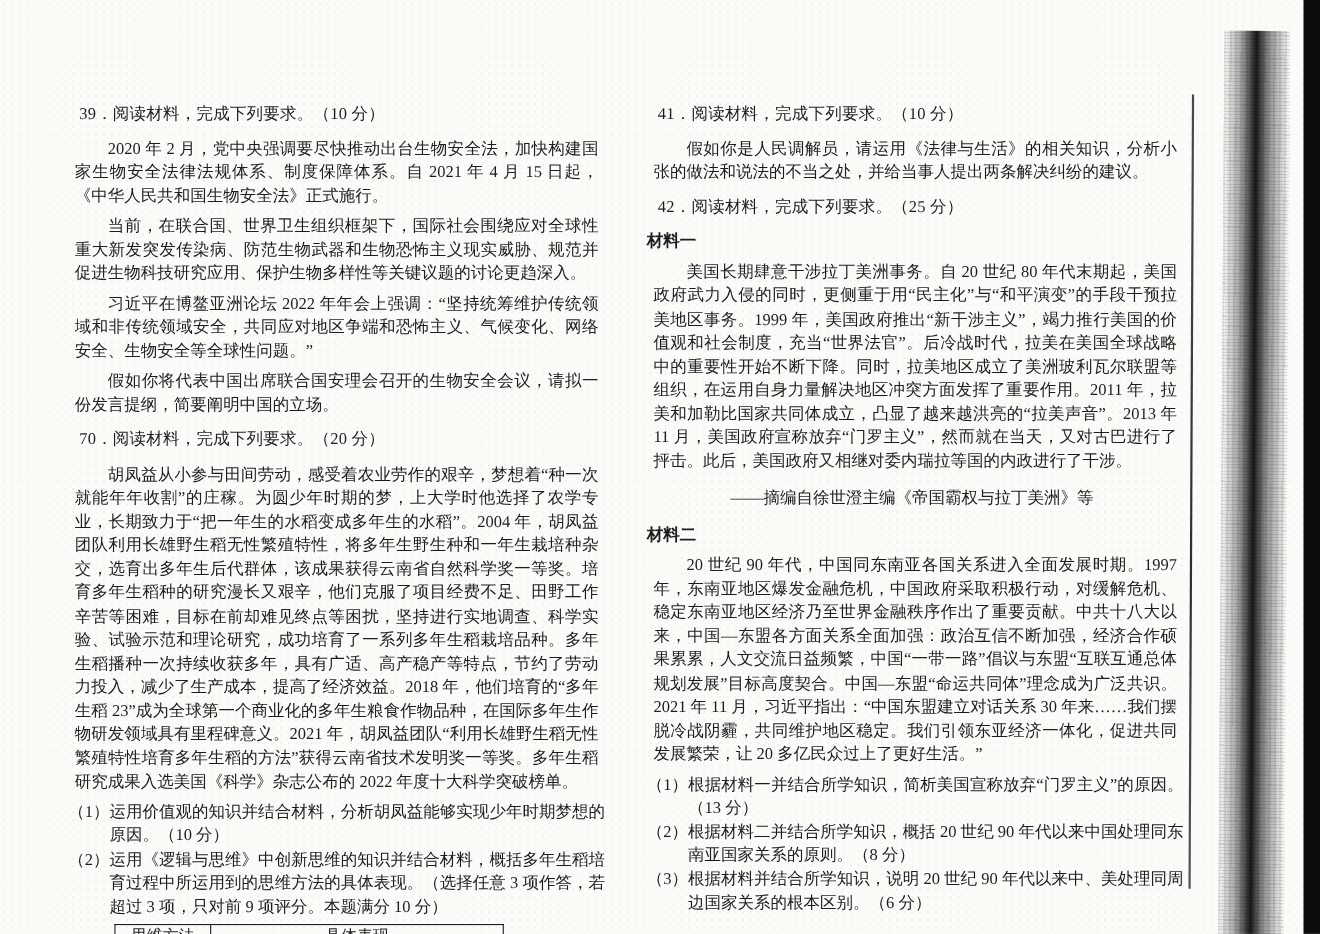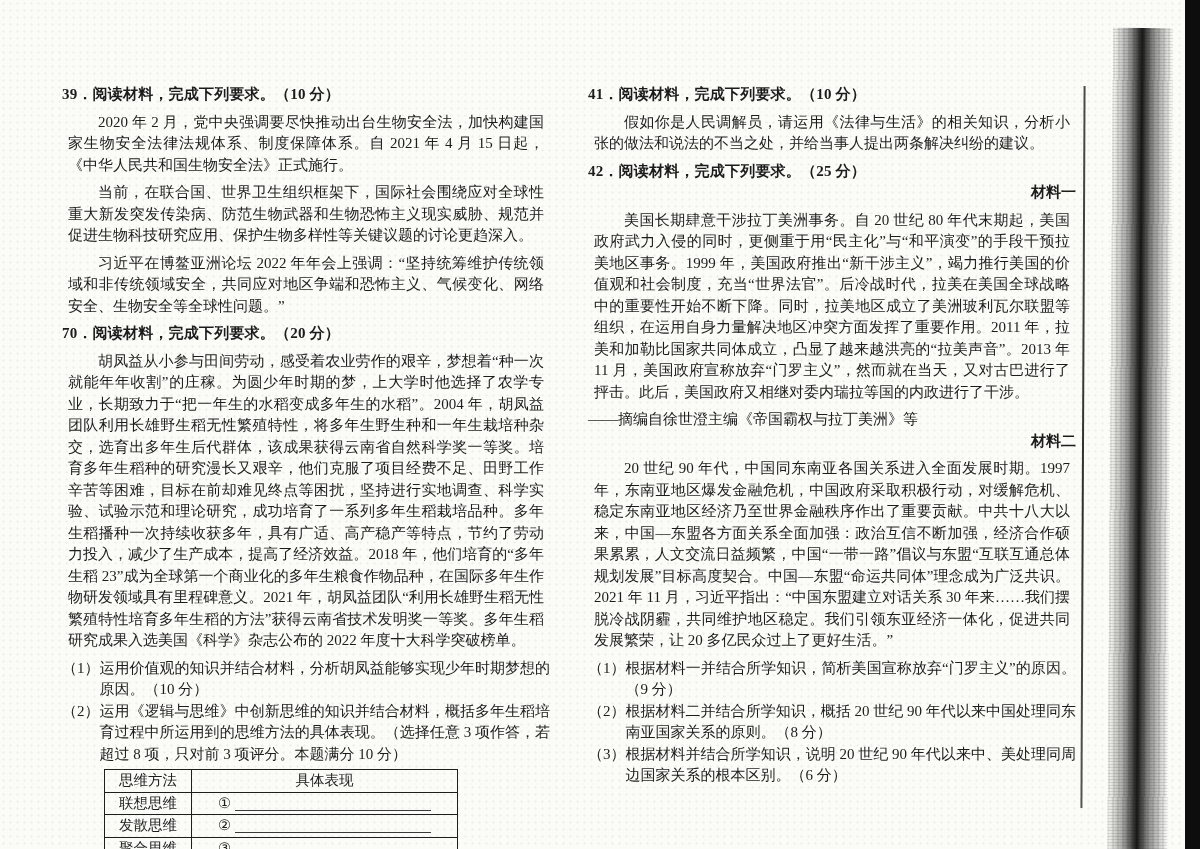--- a/index.html
+++ b/index.html
@@ -8,24 +8,24 @@
     width: 1200px; height: 849px; position: relative; overflow: hidden;
     background-color: #fbfbf8;
     background-image: radial-gradient(rgba(40,40,40,0.05) 1px, transparent 1.3px);
     background-size: 7px 7px;
     font-family: "Liberation Serif", "DejaVu Serif", serif;
     color: #1c1c1c;
   }
   .col { position: absolute; top: 84px; width: 488px; font-size: 15px; line-height: 21.5px; }
   .col-left  { left: 62px; }
   .col-right { left: 588px; }
-  .q-heading { margin: 0; font-weight: bold; letter-spacing: 0.2px; }
+  .q-heading { margin: 10px; font-weight: normal; letter-spacing: 0.2px; }
   .para { margin: 6px; text-indent: 2em; text-align: justify; }
-  .mat-label { margin: 0; font-weight: bold; text-align: right; }
-  .attribution { margin: 0; text-align: left; padding-right: 6px; }
+  .mat-label { margin: 0; font-weight: bold; }
+  .attribution { margin: 12px; text-align: center; padding-right: 6px; }
   .q-item { display: flex; margin: 0; }
   .q-marker { flex: 0 0 2.3em; }
   .q-text { flex: 1; text-align: justify; }
   .answer-table {
     border-collapse: collapse; margin: 4px 0 0 42px;
     width: 354px; table-layout: fixed;
     font-size: 14.5px;
   }
   .answer-table th, .answer-table td {
     border: 1.6px solid #1e1e1e; padding: 0 4px; height: 20.5px;
@@ -57,31 +57,32 @@
   }
 </style>
 </head>
 <body>
 
 <div class="col col-left">
   <p class="q-heading">39．阅读材料，完成下列要求。（10 分）</p>
   <p class="para">2020 年 2 月，党中央强调要尽快推动出台生物安全法，加快构建国家生物安全法律法规体系、制度保障体系。自 2021 年 4 月 15 日起，《中华人民共和国生物安全法》正式施行。</p>
   <p class="para">当前，在联合国、世界卫生组织框架下，国际社会围绕应对全球性重大新发突发传染病、防范生物武器和生物恐怖主义现实威胁、规范并促进生物科技研究应用、保护生物多样性等关键议题的讨论更趋深入。</p>
   <p class="para">习近平在博鳌亚洲论坛 2022 年年会上强调：“坚持统筹维护传统领域和非传统领域安全，共同应对地区争端和恐怖主义、气候变化、网络安全、生物安全等全球性问题。”</p>
+  <p class="para">假如你将代表中国出席联合国安理会召开的生物安全会议，请拟一份发言提纲，简要阐明中国的立场。</p>
 
   <p class="q-heading">70．阅读材料，完成下列要求。（20 分）</p>
   <p class="para">胡凤益从小参与田间劳动，感受着农业劳作的艰辛，梦想着“种一次就能年年收割”的庄稼。为圆少年时期的梦，上大学时他选择了农学专业，长期致力于“把一年生的水稻变成多年生的水稻”。2004 年，胡凤益团队利用长雄野生稻无性繁殖特性，将多年生野生种和一年生栽培种杂交，选育出多年生后代群体，该成果获得云南省自然科学奖一等奖。培育多年生稻种的研究漫长又艰辛，他们克服了项目经费不足、田野工作辛苦等困难，目标在前却难见终点等困扰，坚持进行实地调查、科学实验、试验示范和理论研究，成功培育了一系列多年生稻栽培品种。多年生稻播种一次持续收获多年，具有广适、高产稳产等特点，节约了劳动力投入，减少了生产成本，提高了经济效益。2018 年，他们培育的“多年生稻 23”成为全球第一个商业化的多年生粮食作物品种，在国际多年生作物研发领域具有里程碑意义。2021 年，胡凤益团队“利用长雄野生稻无性繁殖特性培育多年生稻的方法”获得云南省技术发明奖一等奖。多年生稻研究成果入选美国《科学》杂志公布的 2022 年度十大科学突破榜单。</p>
 
   <div class="q-item">
     <span class="q-marker">（1）</span>
     <span class="q-text">运用价值观的知识并结合材料，分析胡凤益能够实现少年时期梦想的原因。（10 分）</span>
   </div>
   <div class="q-item">
     <span class="q-marker">（2）</span>
-    <span class="q-text">运用《逻辑与思维》中创新思维的知识并结合材料，概括多年生稻培育过程中所运用到的思维方法的具体表现。（选择任意 3 项作答，若超过 8 项，只对前 3 项评分。本题满分 10 分）</span>
+    <span class="q-text">运用《逻辑与思维》中创新思维的知识并结合材料，概括多年生稻培育过程中所运用到的思维方法的具体表现。（选择任意 3 项作答，若超过 3 项，只对前 9 项评分。本题满分 10 分）</span>
   </div>
 
   <table class="answer-table">
     <tbody>
         <tr>
       <th class="c1">思维方法</th>
       <th>具体表现</th>
     </tr>
     <tr>
       <td class="c1">联想思维</td>
@@ -107,21 +108,21 @@
 
   <p class="q-heading">42．阅读材料，完成下列要求。（25 分）</p>
   <p class="mat-label">材料一</p>
   <p class="para">美国长期肆意干涉拉丁美洲事务。自 20 世纪 80 年代末期起，美国政府武力入侵的同时，更侧重于用“民主化”与“和平演变”的手段干预拉美地区事务。1999 年，美国政府推出“新干涉主义”，竭力推行美国的价值观和社会制度，充当“世界法官”。后冷战时代，拉美在美国全球战略中的重要性开始不断下降。同时，拉美地区成立了美洲玻利瓦尔联盟等组织，在运用自身力量解决地区冲突方面发挥了重要作用。2011 年，拉美和加勒比国家共同体成立，凸显了越来越洪亮的“拉美声音”。2013 年 11 月，美国政府宣称放弃“门罗主义”，然而就在当天，又对古巴进行了抨击。此后，美国政府又相继对委内瑞拉等国的内政进行了干涉。</p>
   <p class="attribution">——摘编自徐世澄主编《帝国霸权与拉丁美洲》等</p>
   <p class="mat-label">材料二</p>
   <p class="para">20 世纪 90 年代，中国同东南亚各国关系进入全面发展时期。1997 年，东南亚地区爆发金融危机，中国政府采取积极行动，对缓解危机、稳定东南亚地区经济乃至世界金融秩序作出了重要贡献。中共十八大以来，中国—东盟各方面关系全面加强：政治互信不断加强，经济合作硕果累累，人文交流日益频繁，中国“一带一路”倡议与东盟“互联互通总体规划发展”目标高度契合。中国—东盟“命运共同体”理念成为广泛共识。2021 年 11 月，习近平指出：“中国东盟建立对话关系 30 年来……我们摆脱冷战阴霾，共同维护地区稳定。我们引领东亚经济一体化，促进共同发展繁荣，让 20 多亿民众过上了更好生活。”</p>
 
   <div class="q-item">
     <span class="q-marker">（1）</span>
-    <span class="q-text">根据材料一并结合所学知识，简析美国宣称放弃“门罗主义”的原因。（9 分）</span>
+    <span class="q-text">根据材料一并结合所学知识，简析美国宣称放弃“门罗主义”的原因。（13 分）</span>
   </div>
   <div class="q-item">
     <span class="q-marker">（2）</span>
     <span class="q-text">根据材料二并结合所学知识，概括 20 世纪 90 年代以来中国处理同东南亚国家关系的原则。（8 分）</span>
   </div>
   <div class="q-item">
     <span class="q-marker">（3）</span>
     <span class="q-text">根据材料并结合所学知识，说明 20 世纪 90 年代以来中、美处理同周边国家关系的根本区别。（6 分）</span>
   </div>
 

